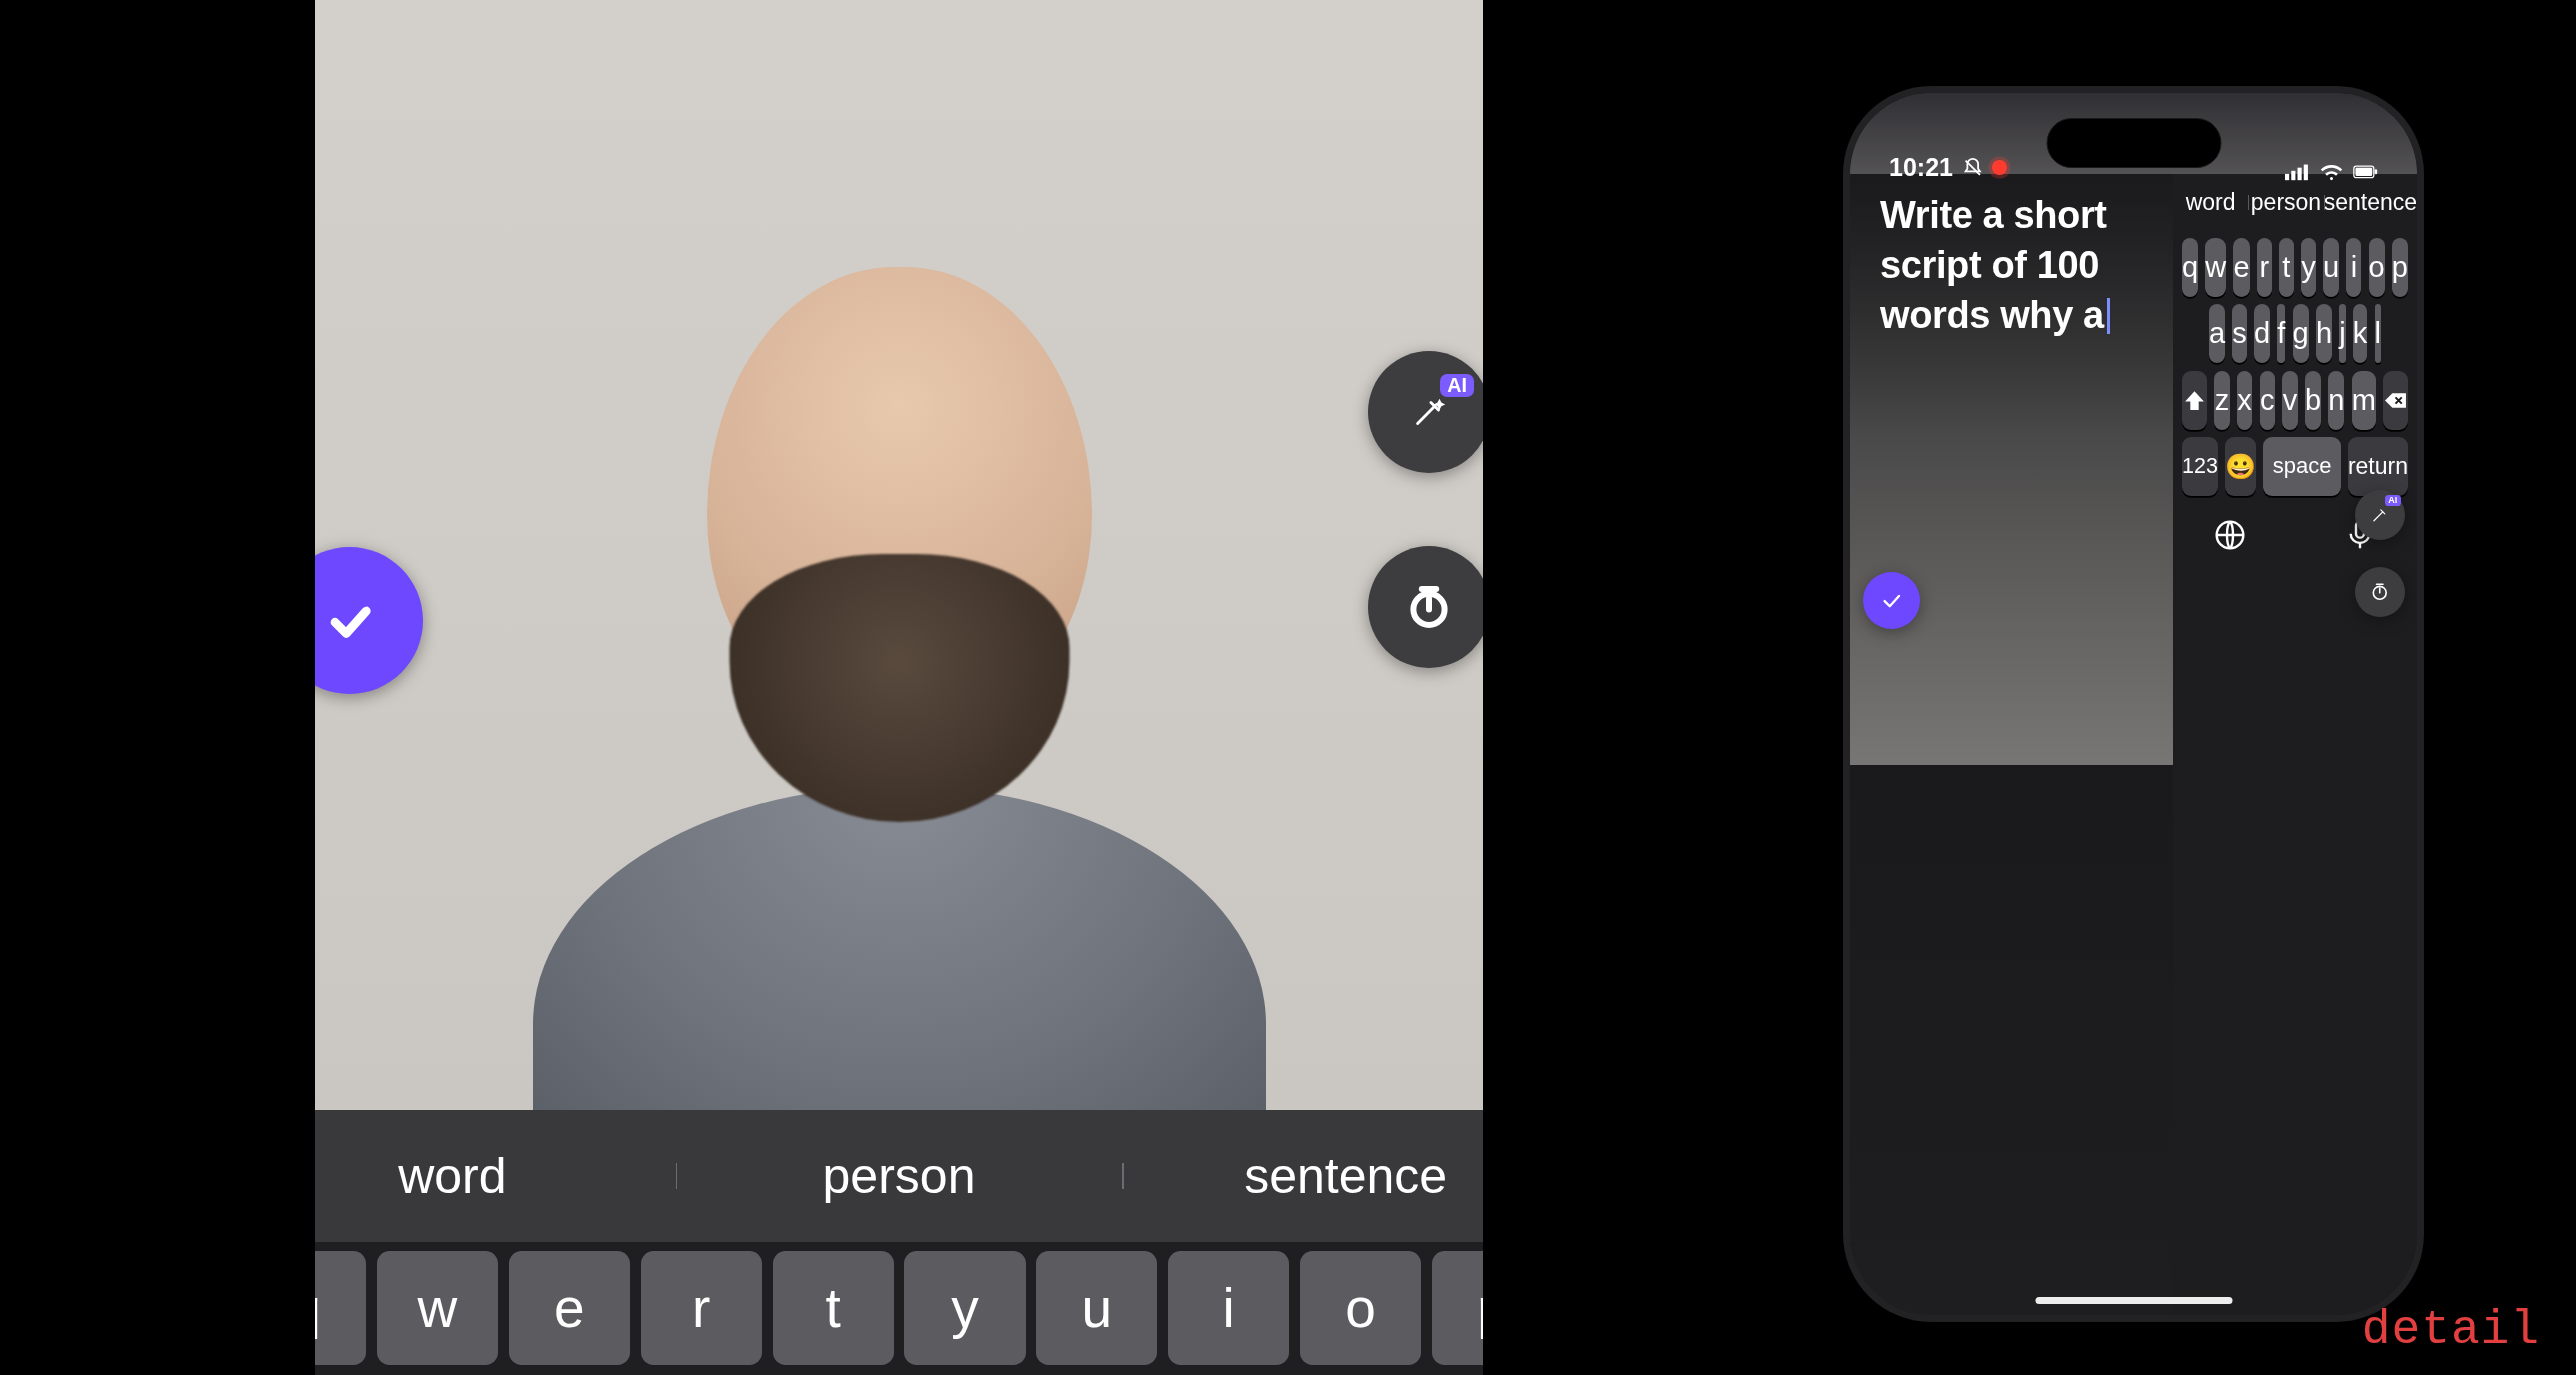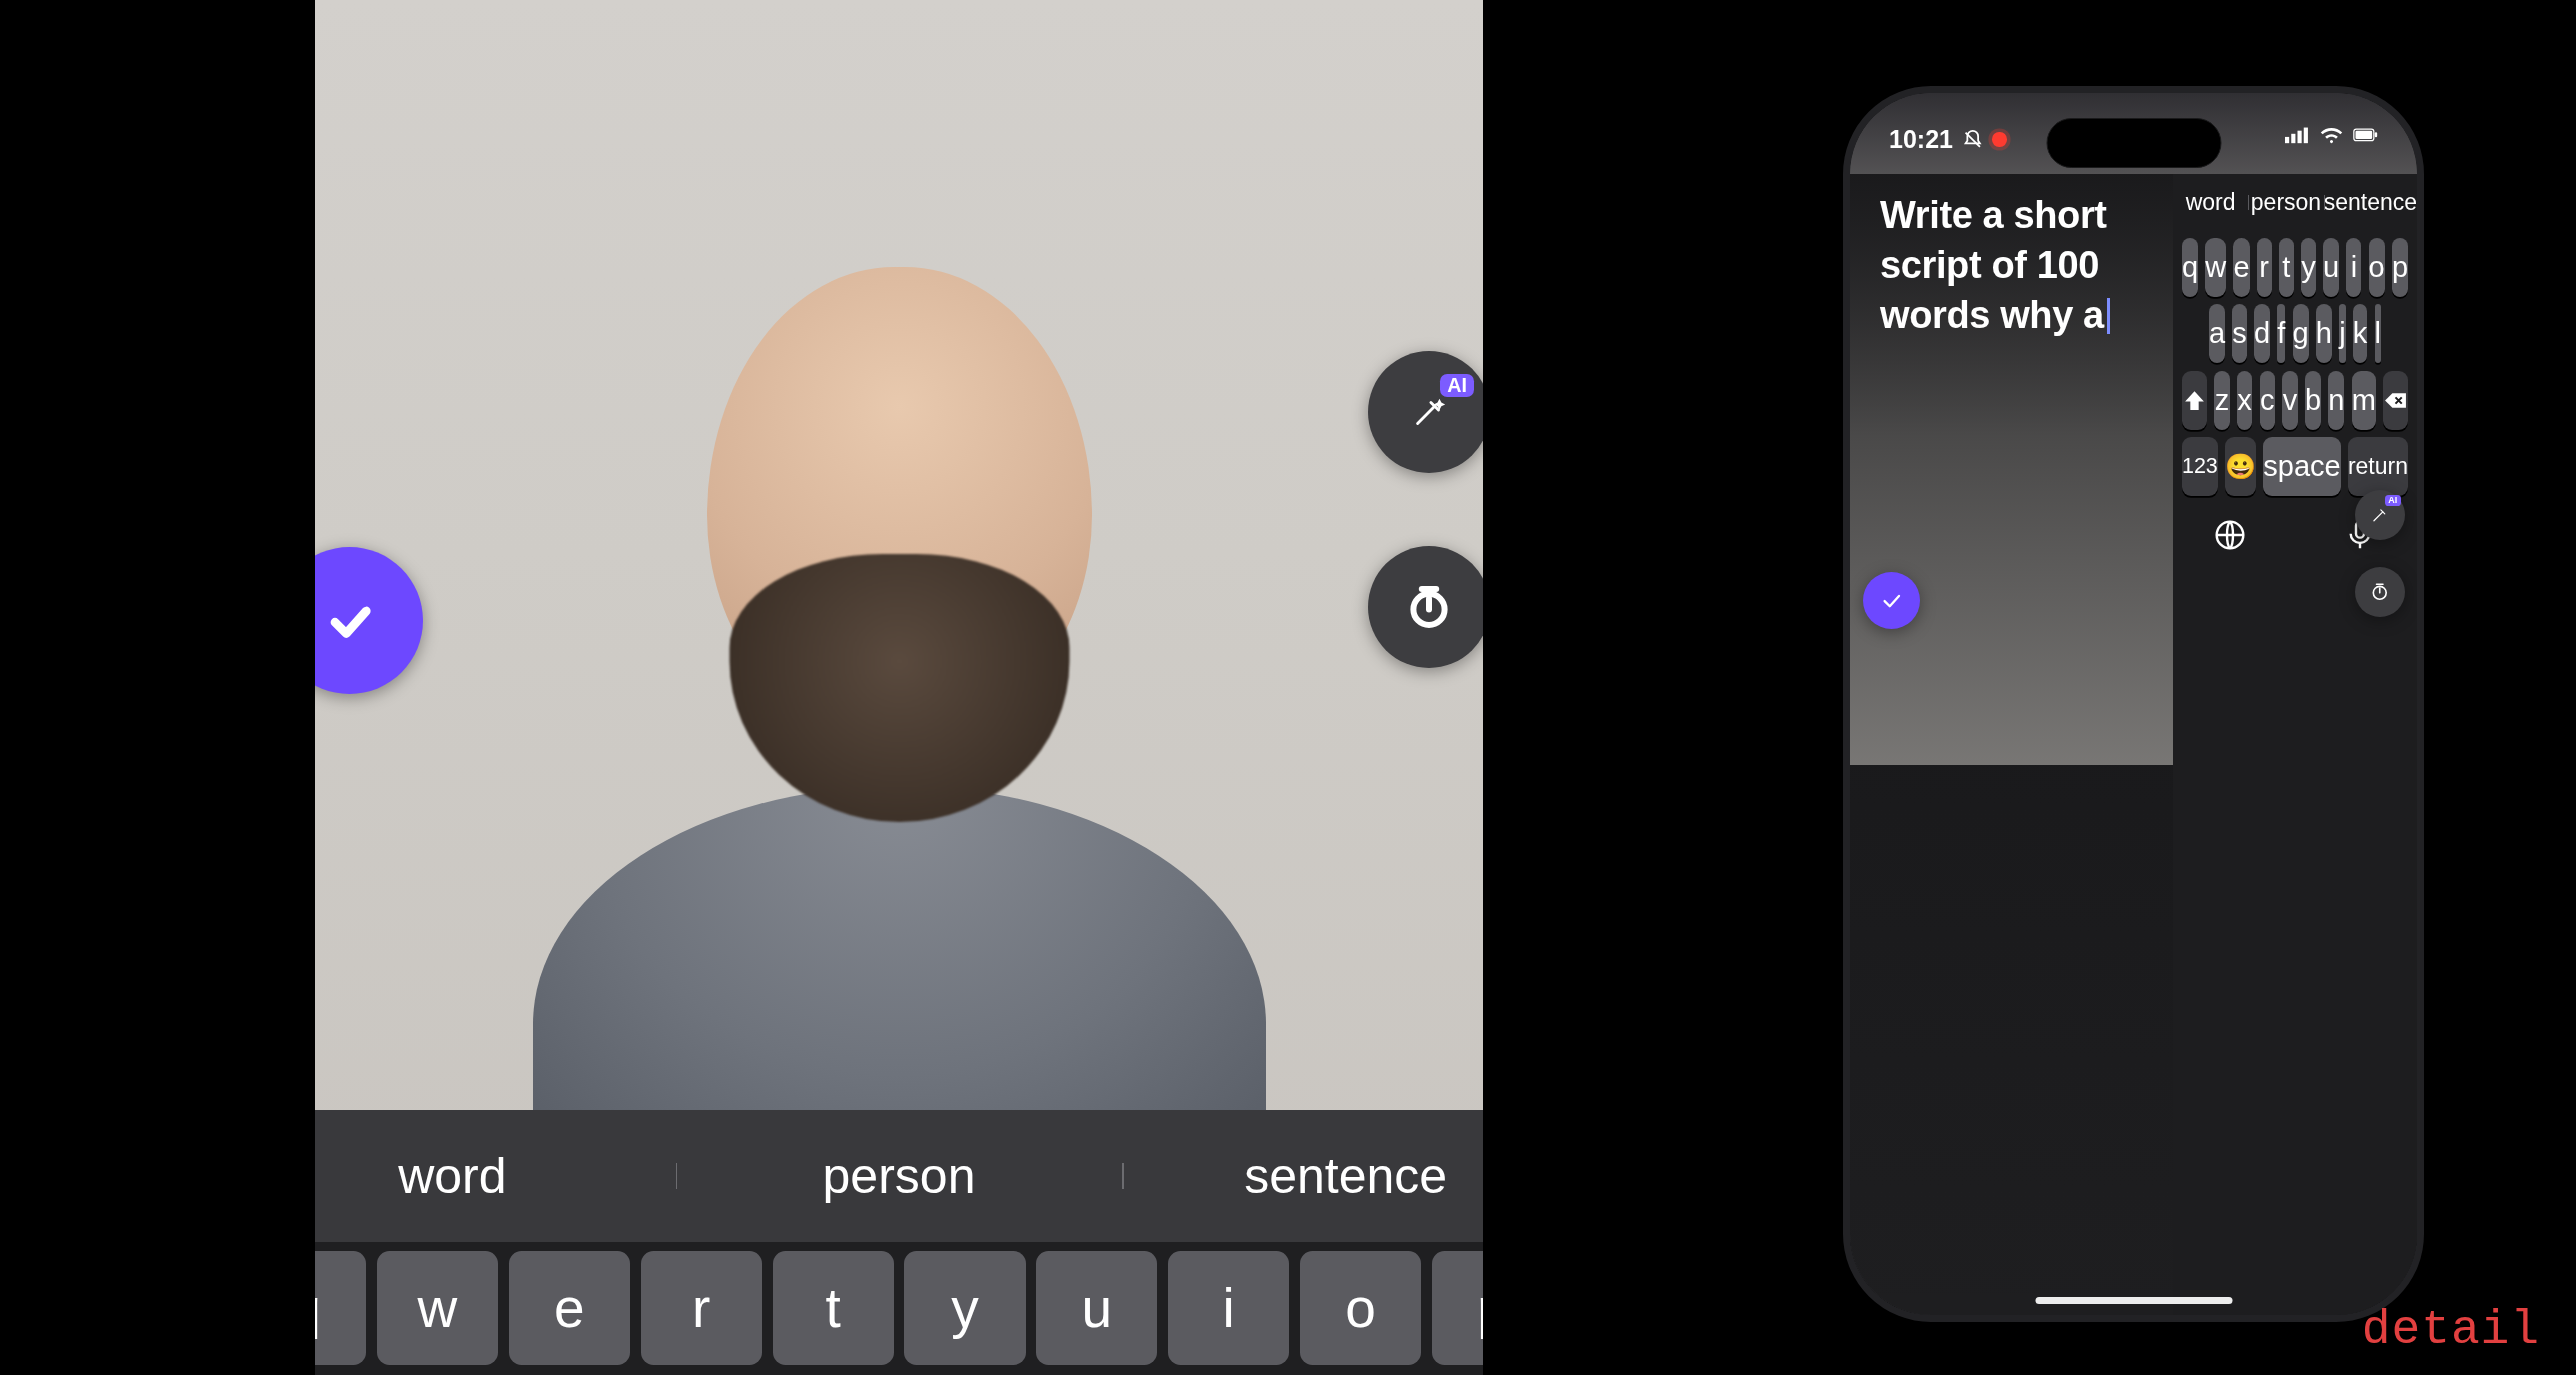--- a/index.html
+++ b/index.html
@@ -187,23 +187,23 @@
     border: 1.8px solid #1a1a1b;
     border-radius: 36px;
     z-index:30;
   }
   .phone .statusbar {
     position:absolute;
     top:0;
     left:0; right:0;
     height: 89px;
     display:flex;
-    align-items:flex-start;
+    align-items:flex-end;
     justify-content:space-between;
-    padding: 32px 39px 0;
+    padding: 9px 39px 0;
     font-size:25px;
     font-weight:600;
     color:#fff;
     z-index:25;
   }
   .status-left { display:flex; align-items:center; gap:9px; }
   .status-right { display:flex; align-items:center; gap:9px; }
   .status-right svg { width:25px; height:19.7px; fill:#fff; }
   .rec-dot { width:14.3px; height:14.3px; border-radius:50%; background:#ff3b30; box-shadow: 0 0 0 3.6px rgba(255,59,48,0.25); }
   .bell-off { width:21.5px; height:21.5px; stroke:#fff; stroke-width:2; fill:none; }
@@ -350,21 +350,21 @@
     border-radius:9px;
     display:flex;
     align-items:center;
     justify-content:center;
     font-size:29px;
     color:#fff;
     box-shadow: 0 1.8px 0 #000;
   }
   .phone .kb .key.fn { background:#3b3b3f; font-size:19.7px;border-radius:9px; }
   .phone .kb .key.shift svg, .phone .kb .key.backspace svg { width:25px; height:25px; fill:#fff; }
-  .phone .kb .key.space { flex: 4.5; font-size:29px; }
+  .phone .kb .key.space { flex: 4.5; font-size:22px; }
   .phone .kb .key.num { flex:1.3; font-size:21.5px; }
   .phone .kb .key.emoji { flex:1; font-size:25px; }
   .phone .kb .key.return { flex:1.8; font-size:23px; background:#3b3b3f;}
   .phone .kb .bottom-bar {
     display:flex;
     justify-content:space-between;
     align-items:center;
     padding: 23px 41px 0;
   }
   .phone .kb .bottom-bar svg { width:32px; height:32px; stroke:#fff; fill:none; stroke-width:1.8;}

